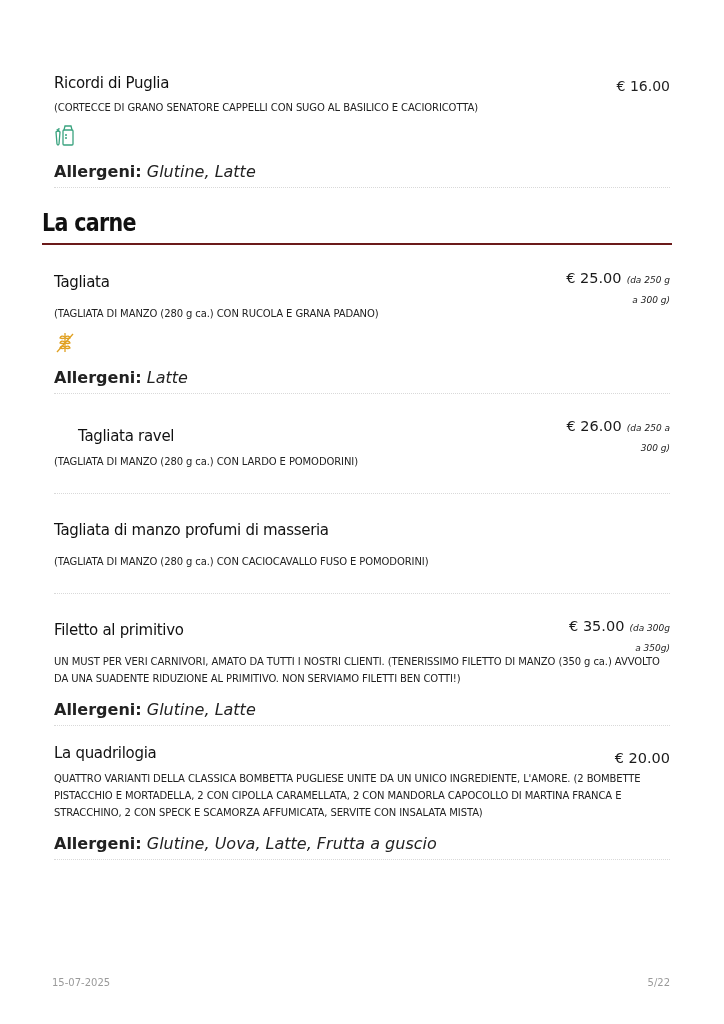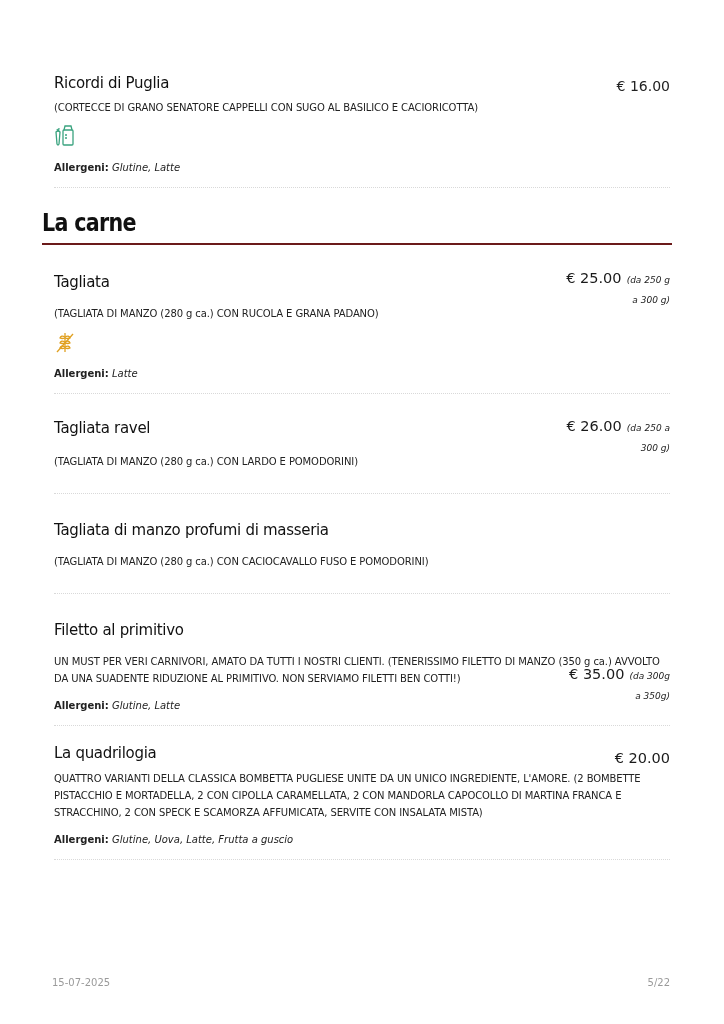--- a/index.html
+++ b/index.html
@@ -5,21 +5,21 @@
   html, body { margin: 0; padding: 0; background: #ffffff; }
   body { width: 724px; height: 1024px; position: relative; overflow: hidden;
          font-family: "DejaVu Sans", sans-serif; color: #1a1a1a; }
   .page { position: absolute; left: 0; top: 0; width: 724px; height: 1024px; }
   .item { position: absolute; left: 54px; width: 616px; }
   .item-name { position: absolute; left: 0; font-family: "DejaVu Sans", sans-serif;
                font-weight: normal; font-size: 15px; color: #111; letter-spacing: -0.3px; white-space: nowrap; }
   .item-price { position: absolute; right: 0; text-align: right; font-size: 14px; color: #222; line-height: 18px; margin-left: 34px; }
   .price-wrap { position: absolute; right: 0; width: 120px; text-align: right; line-height: 18px; }
   .item-desc { position: absolute; left: 0; font-size: 10px; color: #222; line-height: 17px; width: 616px; letter-spacing: -0.1px; }
-  .allergens { position: absolute; left: 0; font-size: 10px; color: #222; white-space: nowrap; }
+  .allergens { position: absolute; left: 0; font-size: 16px; color: #222; white-space: nowrap; }
   .allergens b { font-weight: bold; }
   .allergens i { font-style: italic; }
   .sep { position: absolute; left: 54px; width: 616px; height: 0; border-top: 1px dotted #d9d9d9; }
   .section-title { position: absolute; left: 42px; top: 209px; font-size: 24px; font-weight: bold;
                    color: #111; letter-spacing: -0.8px; font-family: "DejaVu Sans", sans-serif; transform: scaleX(0.86); transform-origin: left; }
   .section-rule { position: absolute; left: 42px; top: 243px; width: 630px; height: 2px; background: #6b1a1a; }
   .icon { position: absolute; left: 0; }
   .footer { position: absolute; top: 977px; font-size: 10px; color: #9a9a9a; }
 </style>
 </head>
@@ -69,38 +69,38 @@
       </svg>
     </div>
     <div class="allergens" style="top:98px;">
       <b>Allergeni:</b>
       <i>Latte</i>
     </div>
   </div>
   <div class="sep" style="top:393px;"></div>
 
   <div class="item" style="top:418px;height:60px;">
-    <div class="item-name" style="top:1px;">Tagliata ravel</div>
+    <div class="item-name" style="top:9px;margin-left:24px;">Tagliata ravel</div>
     <div class="price-wrap" style="top:-1px;width:120px;">
       <span class="amount" style="font-size:14.5px;">€ 26.00</span>
       <span class="note" style="font-style:italic;font-size:9px;">(da 250 a 300 g)</span>
     </div>
     <div class="item-desc" style="top:35px;">(TAGLIATA DI MANZO (280 g ca.) CON LARDO E POMODORINI)</div>
   </div>
   <div class="sep" style="top:493px;"></div>
 
   <div class="item" style="top:518px;height:60px;">
     <div class="item-name" style="top:3px;">Tagliata di manzo profumi di masseria</div>
     <div class="item-desc" style="top:35px;">(TAGLIATA DI MANZO (280 g ca.) CON CACIOCAVALLO FUSO E POMODORINI)</div>
   </div>
   <div class="sep" style="top:593px;"></div>
 
   <div class="item" style="top:618px;height:100px;">
     <div class="item-name" style="top:3px;">Filetto al primitivo</div>
-    <div class="price-wrap" style="top:-1px;width:105px;margin-top:48px;">
+    <div class="price-wrap" style="top:-1px;width:105px;">
       <span class="amount" style="font-size:14.5px;">€ 35.00</span>
       <span class="note" style="font-style:italic;font-size:9px;">(da 300g a 350g)</span>
     </div>
     <div class="item-desc" style="top:35px;">UN MUST PER VERI CARNIVORI, AMATO DA TUTTI I NOSTRI CLIENTI. (TENERISSIMO FILETTO DI MANZO (350 g ca.) AVVOLTO DA UNA SUADENTE RIDUZIONE AL PRIMITIVO. NON SERVIAMO FILETTI BEN COTTI!)</div>
     <div class="allergens" style="top:82px;">
       <b>Allergeni:</b>
       <i>Glutine, Latte</i>
     </div>
   </div>
   <div class="sep" style="top:725px;"></div>

